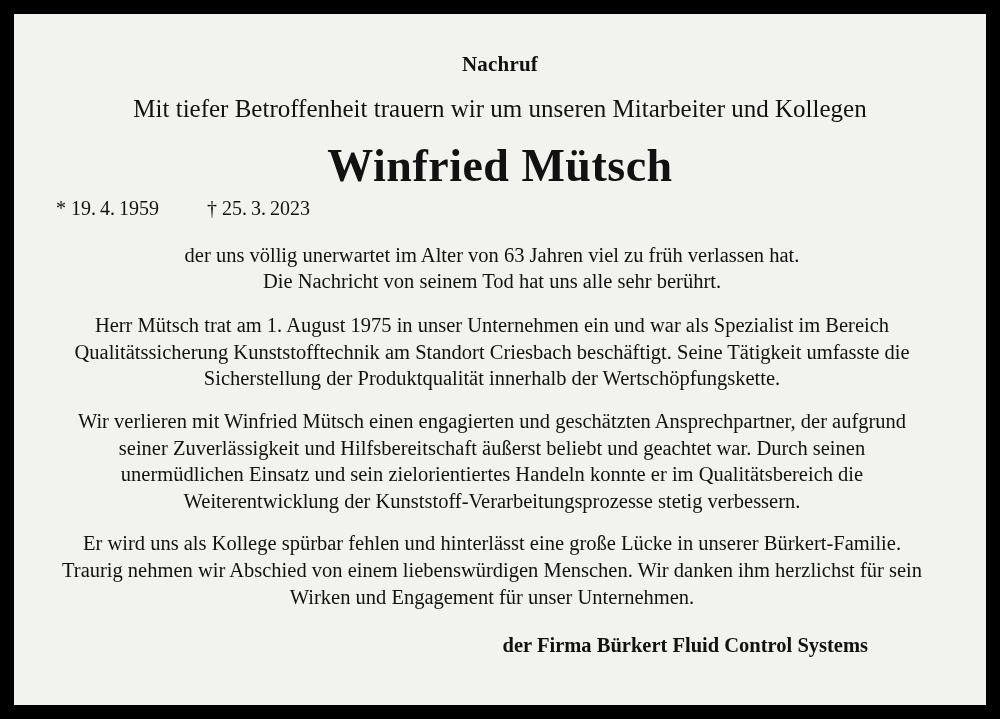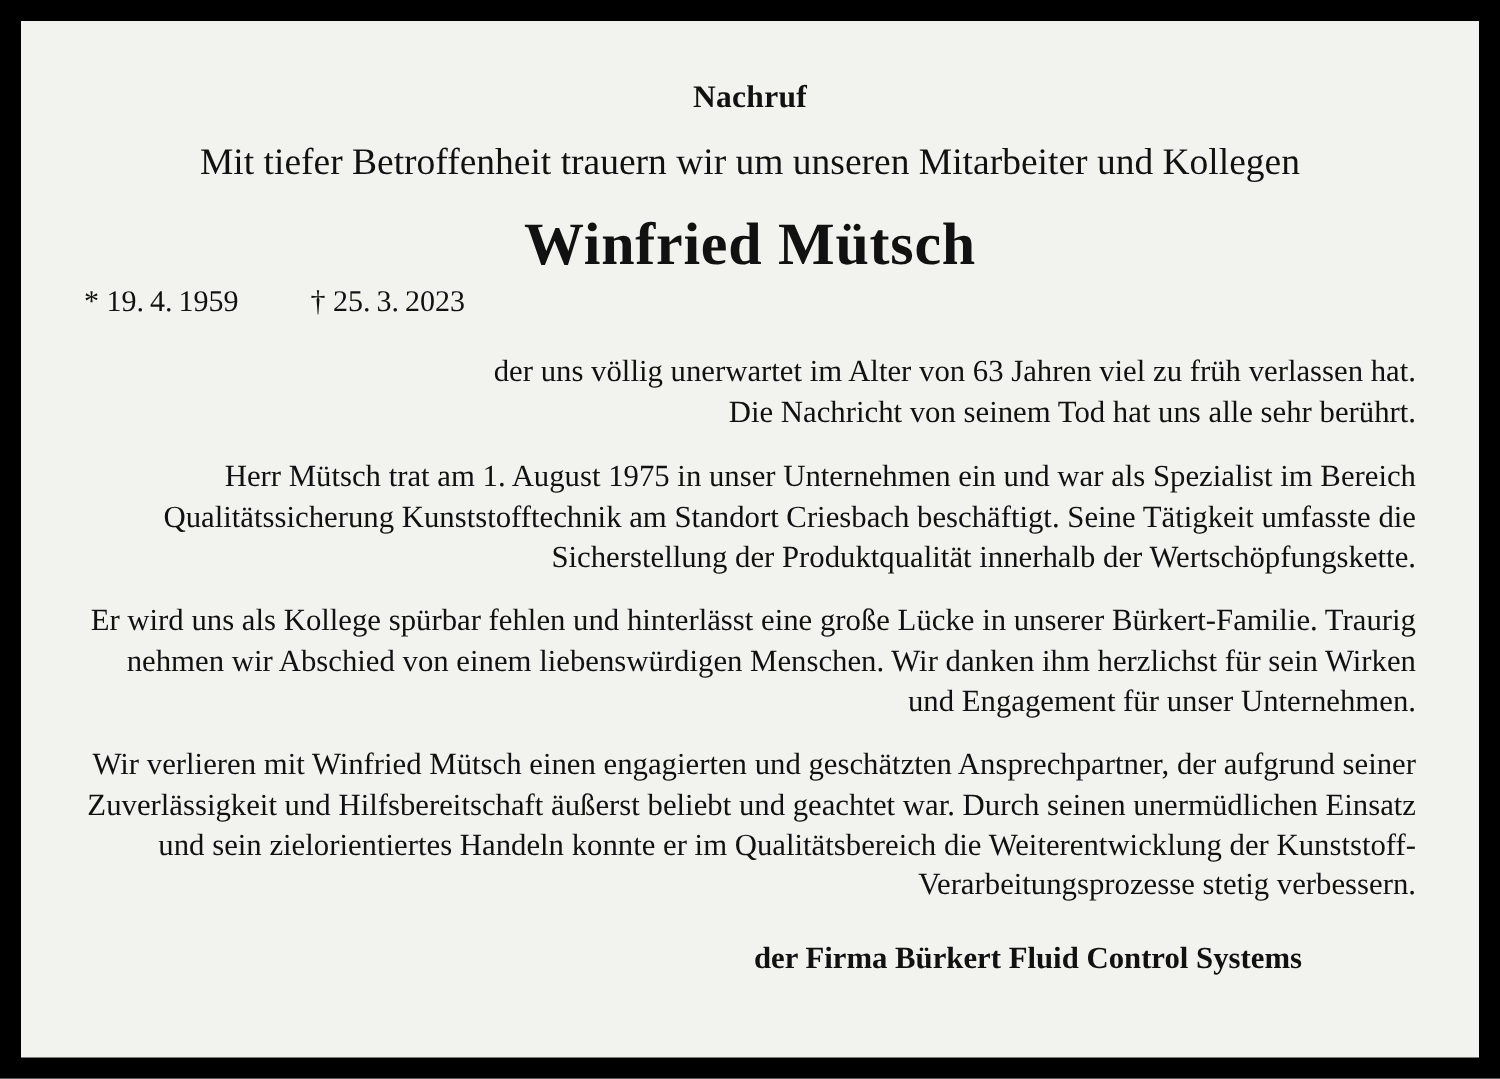--- a/index.html
+++ b/index.html
@@ -37,39 +37,39 @@
     margin: 8px 0 18px 0;
   }
   .intro-line {
     text-align: center;
     font-size: 25px;
     margin: 0 0 6px 0;
   }
   .name {
     text-align: center;
     font-weight: bold;
-    font-size: 40px;
+    font-size: 46px;
     letter-spacing: 0.5px;
     margin: 18px 0 6px 0;
     line-height: 1.08;
   }
   .dates {
     text-align: left;
     font-size: 20px;
     margin: 0 0 22px 0;
   }
   .dates .sep {
     display: inline-block;
     width: 38px;
   }
   p.body-text {
     font-size: 20.5px;
     line-height: 1.30;
-    margin: 0 0 16px 0;
-    text-align: right;
+    margin: 0 16px 16px 0;
+    text-align: center;
     hyphens: manual;
   }
   p.body-text.tight {
     margin-bottom: 17px;
   }
   .signature {
     text-align: right;
     font-weight: bold;
     font-size: 20.5px;
     line-height: 1.30;
@@ -91,21 +91,21 @@
 
     <div class="dates">
       <span>* 19. 4. 1959</span>
       <span class="sep"></span>
       <span>† 25. 3. 2023</span>
     </div>
 
     <p class="body-text tight" style="white-space: pre-line;">der uns völlig unerwartet im Alter von 63 Jahren viel zu früh verlassen hat.
 Die Nachricht von seinem Tod hat uns alle sehr berührt.</p>
     <p class="body-text">Herr Mütsch trat am 1. August 1975 in unser Unternehmen ein und war als Spezialist im Bereich Qualitätssicherung Kunststofftechnik am Standort Criesbach beschäftigt. Seine Tätigkeit umfasste die Sicherstellung der Produktqualität innerhalb der Wertschöpfungskette.</p>
+    <p class="body-text">Wir verlieren mit Winfried Mütsch einen engagierten und geschätzten Ansprechpartner, der aufgrund seiner Zuverlässigkeit und Hilfsbereitschaft äußerst beliebt und geachtet war. Durch seinen unermüdlichen Einsatz und sein zielorientiertes Handeln konnte er im Qualitätsbereich die Weiterentwicklung der Kunststoff-Verarbeitungsprozesse stetig verbessern.</p>
     <p class="body-text">Er wird uns als Kollege spürbar fehlen und hinterlässt eine große Lücke in unserer Bürkert-Familie. Traurig nehmen wir Abschied von einem liebenswürdigen Menschen. Wir danken ihm herzlichst für sein Wirken und Engagement für unser Unternehmen.</p>
-    <p class="body-text">Wir verlieren mit Winfried Mütsch einen engagierten und geschätzten Ansprechpartner, der aufgrund seiner Zuverlässigkeit und Hilfsbereitschaft äußerst beliebt und geachtet war. Durch seinen unermüdlichen Einsatz und sein zielorientiertes Handeln konnte er im Qualitätsbereich die Weiterentwicklung der Kunststoff-Verarbeitungsprozesse stetig verbessern.</p>
 
     <div class="signature">
       <div>der Firma Bürkert Fluid Control Systems</div>
     </div>
 
   </div>
 </div>
 
 </body></html>

